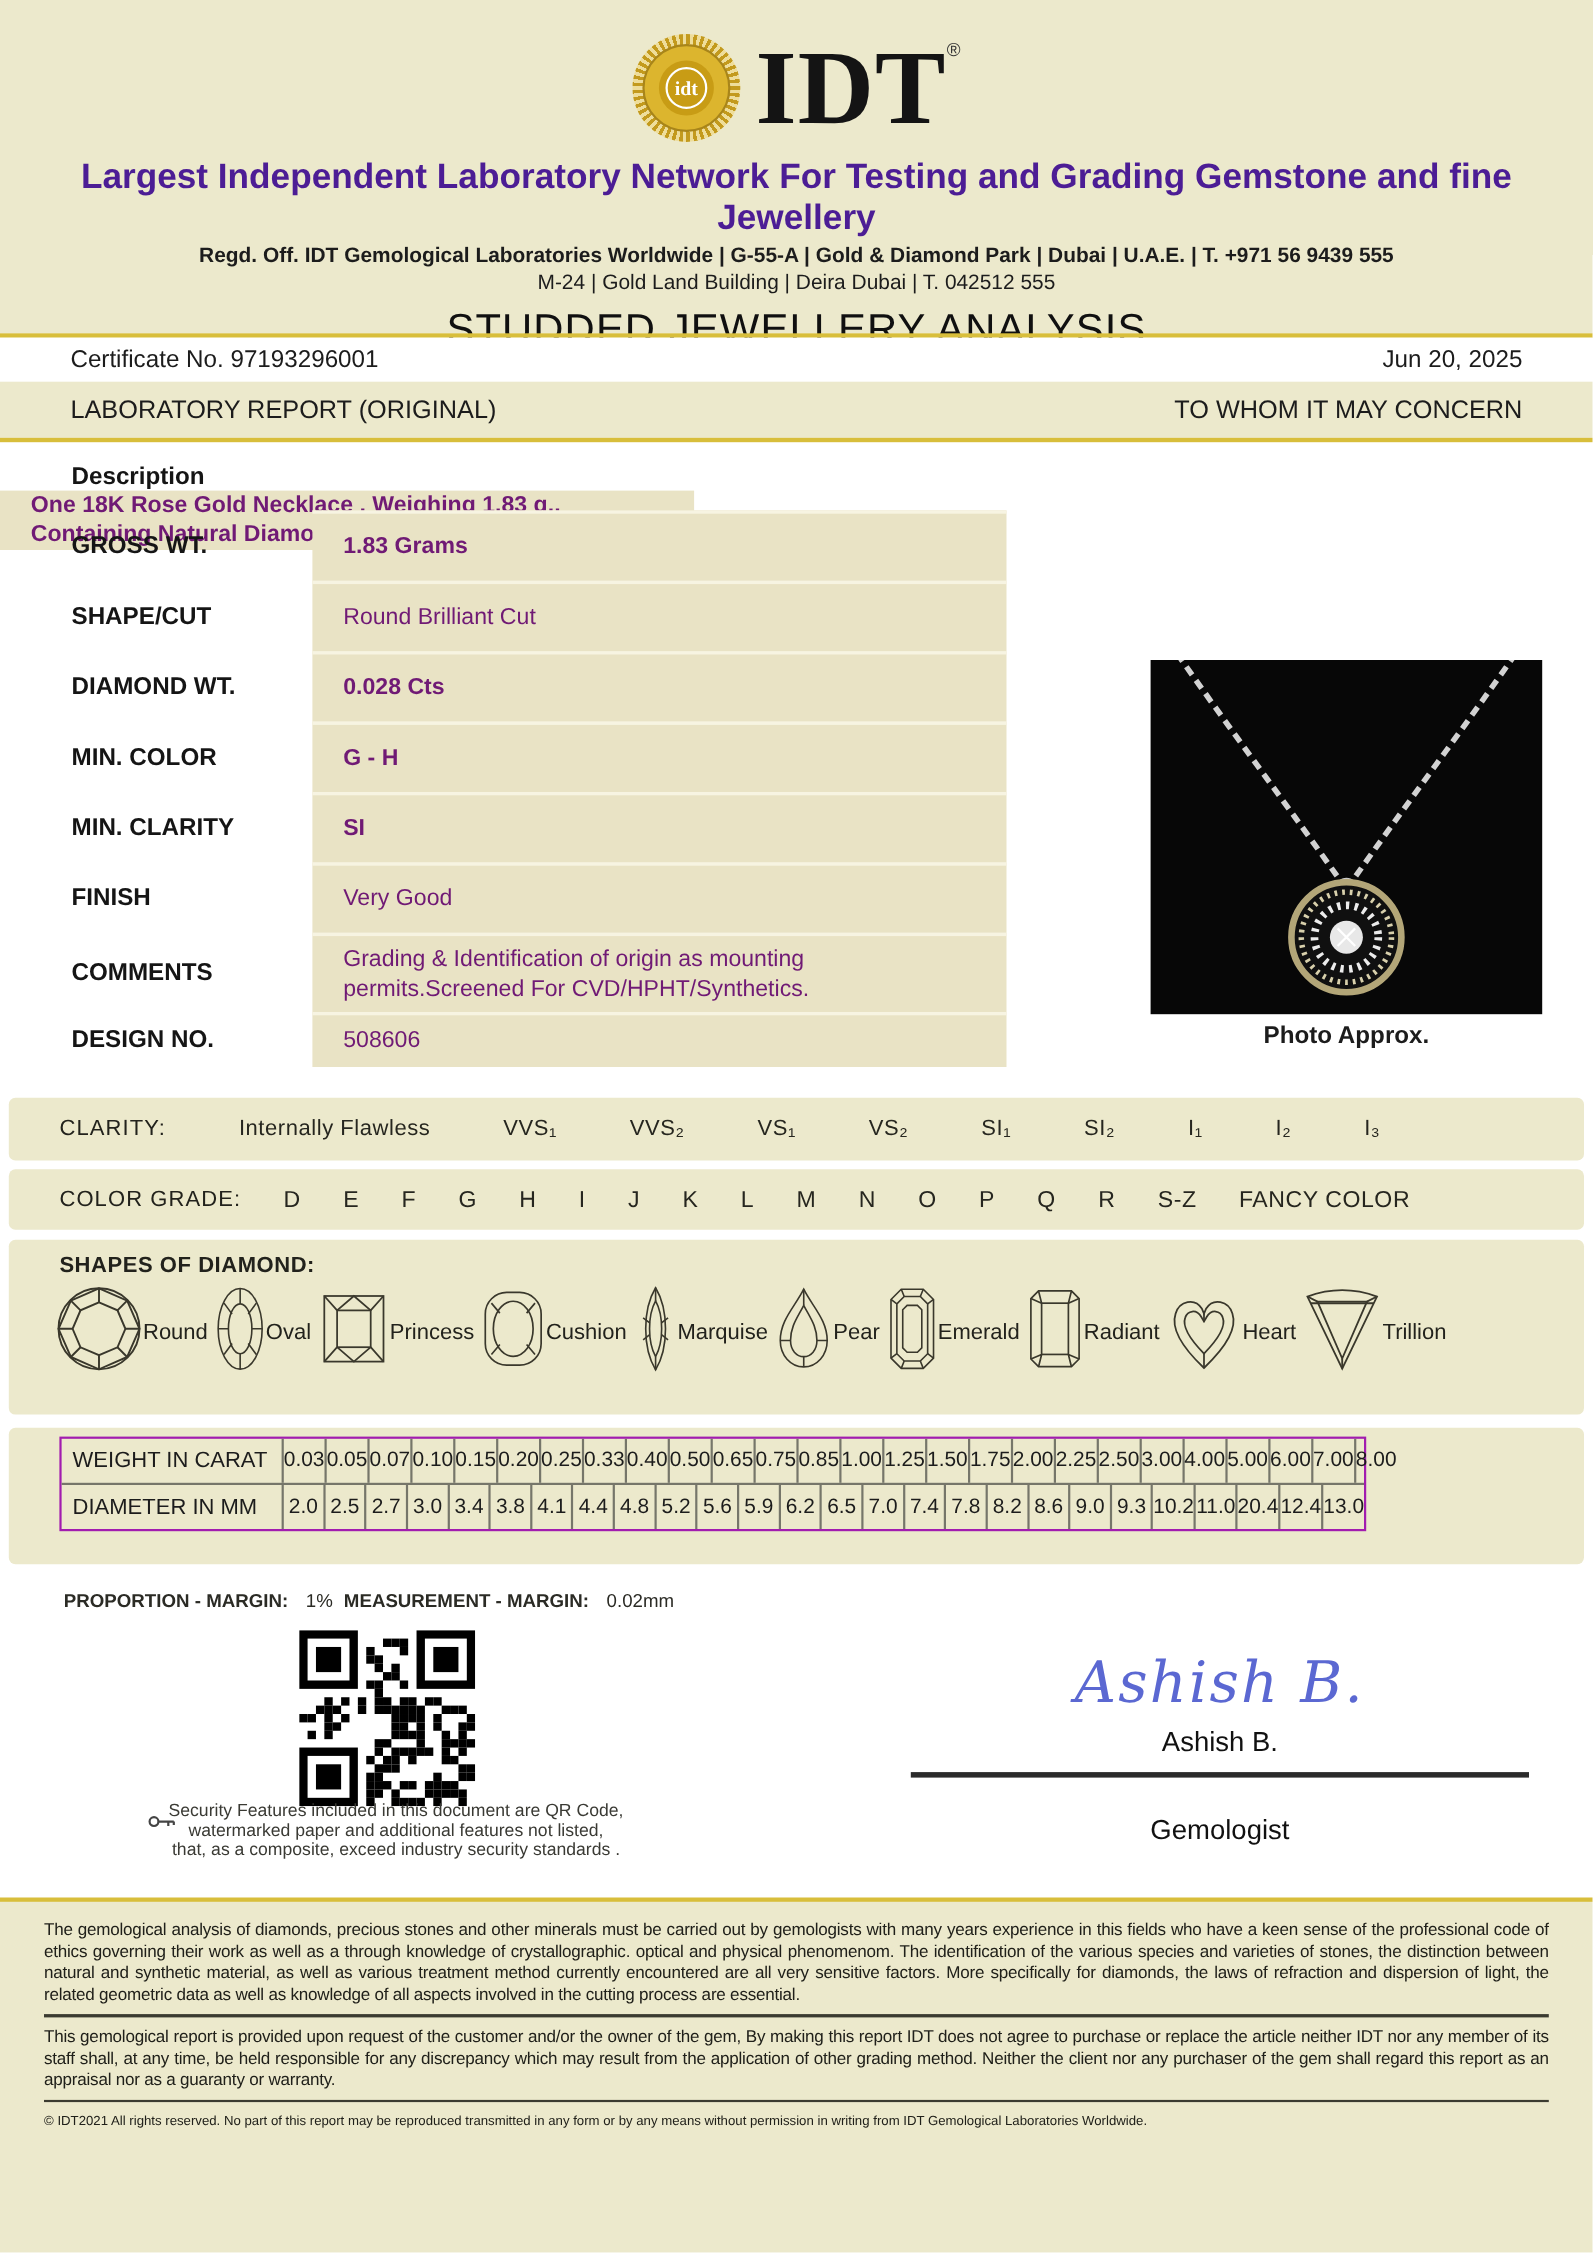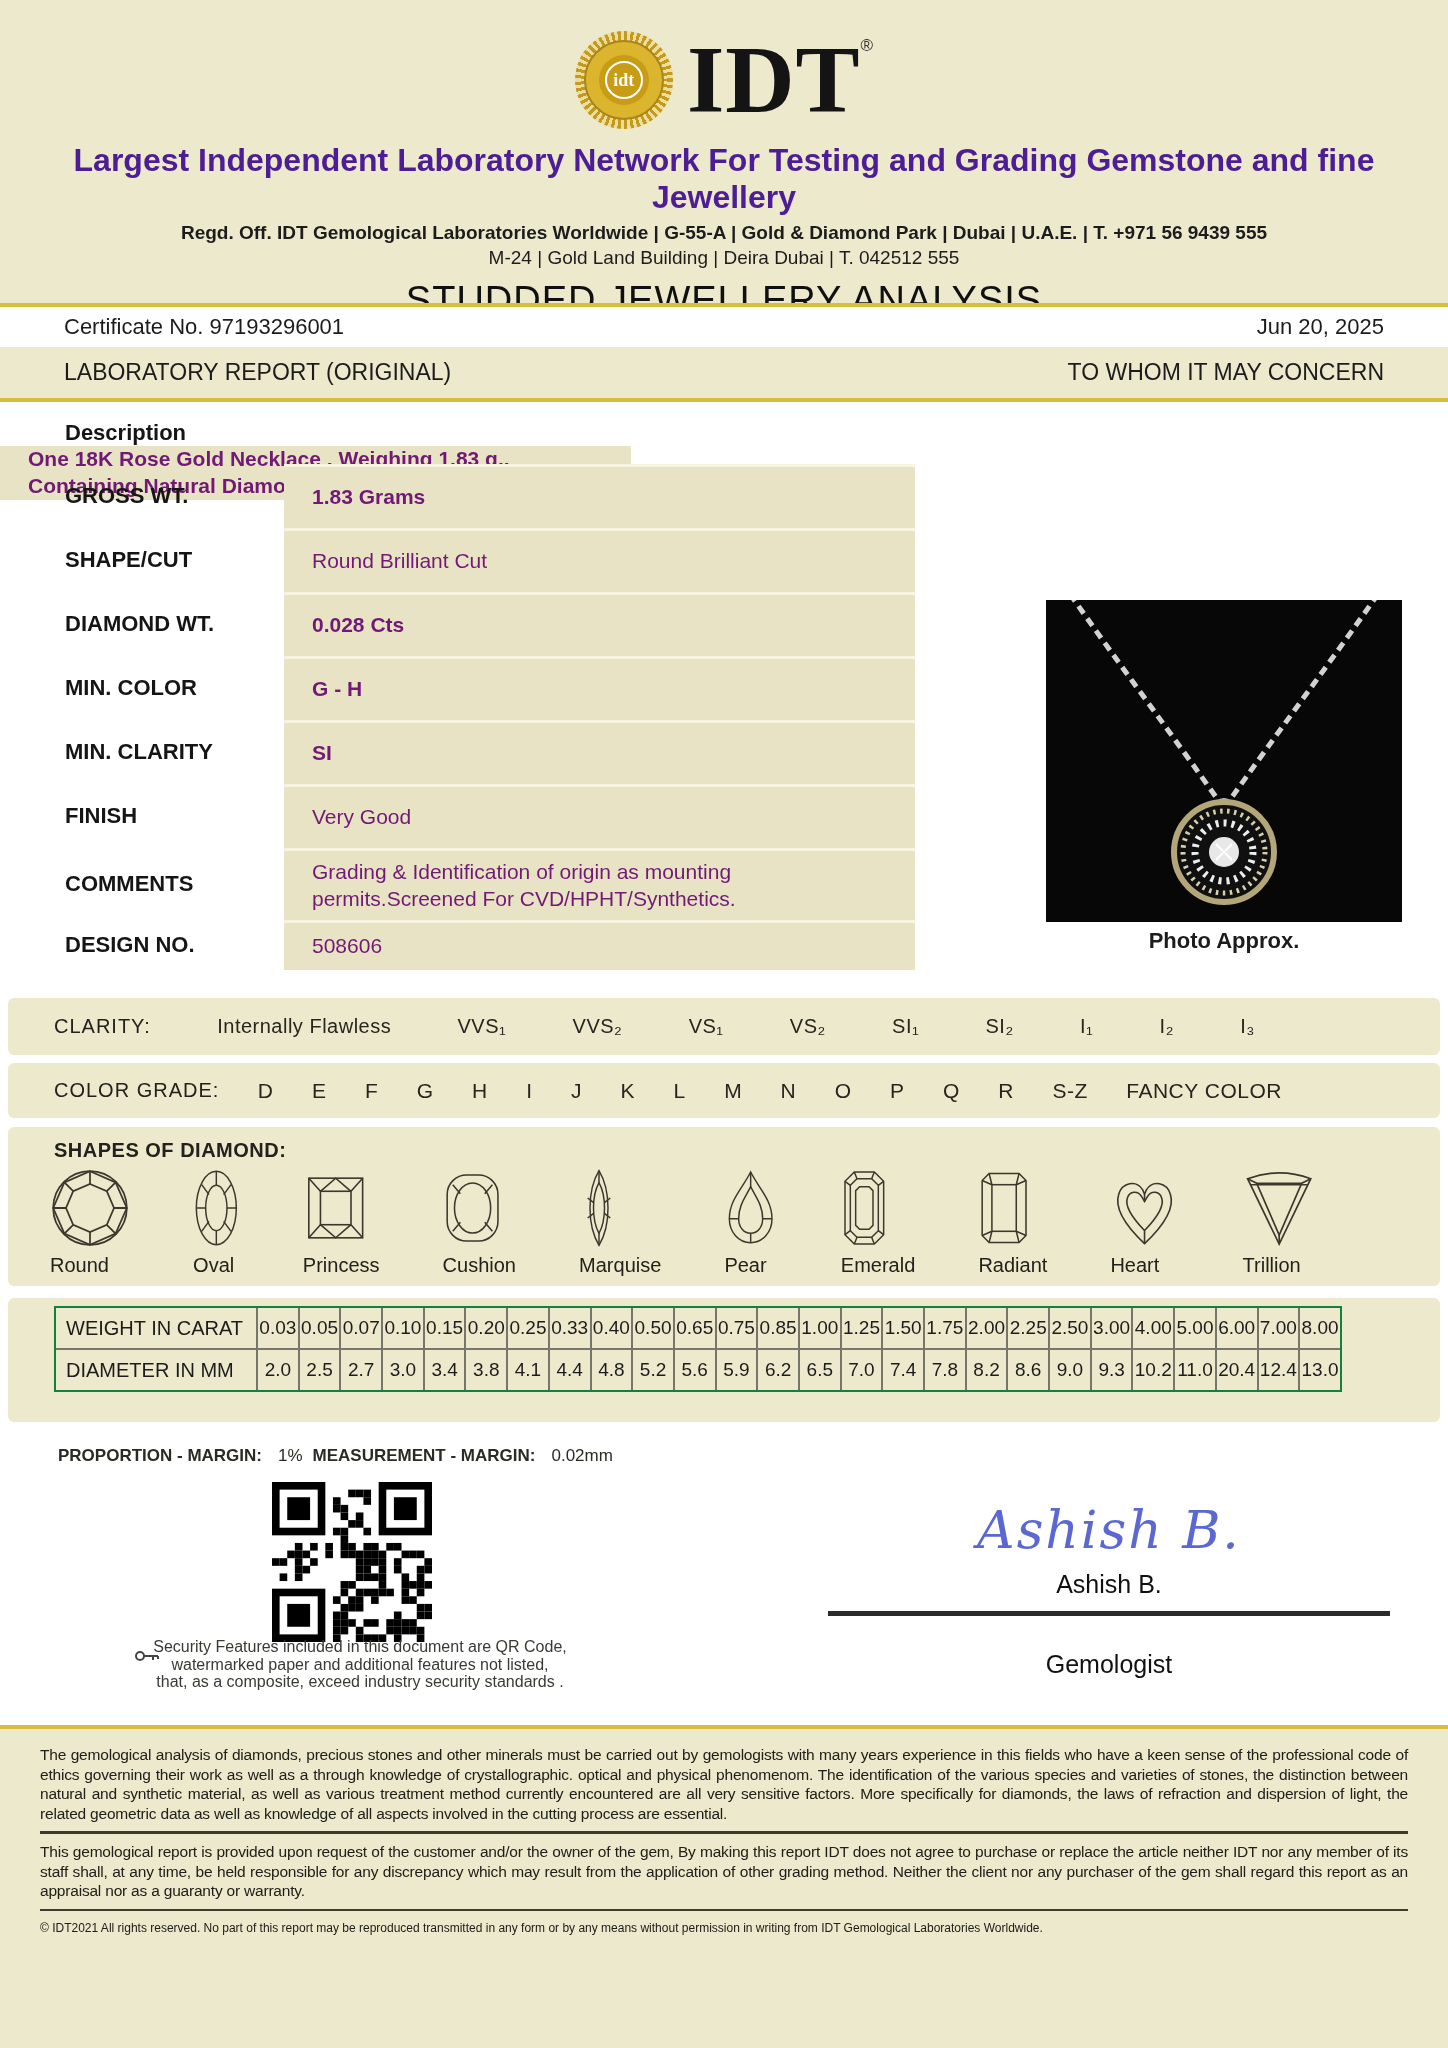--- a/index.html
+++ b/index.html
@@ -57,28 +57,28 @@
   #color-band   { top:1063px; height:55px; display:flex; align-items:center; justify-content:space-between;
                   padding:0 158px 0 46px; }
   .scale-label { font-size:20px; letter-spacing:1px; color:#22221c; }
   .scale-item  { font-size:20px; letter-spacing:0.5px; color:#26261f; }
   #color-band .scale-item { font-size:21px; }
 
   
   #shapes-band { top:1127px; height:159px; }
   .shapes-head { padding:12px 0 0 46px; font-size:20px; font-weight:bold; letter-spacing:0.5px; color:#22221c; }
   .shapes-row { display:flex; justify-content:space-between; align-items:flex-end; padding:6px 125px 0 42px; }
-  .shape { display:flex; flex-direction:column; align-items:flex-start; }
+  .shape { display:flex; flex-direction:row; align-items:center; }
   .shape svg { height:80px; display:block; }
   .shape-label { font-size:20px; margin-top:6px; color:#22221c; }
 
   
   #weight-band { top:1298px; height:124px; }
   .wtitle { padding:10px 0 0 46px; font-size:21px; font-weight:bold; letter-spacing:0.3px; color:#20201a; }
-  .wtable { margin:8px 0 0 46px; width:1288px; border:2px solid #15803d; box-sizing:border-box; background:#ece9cc; }
+  .wtable { margin:8px 0 0 46px; width:1188px; border:2px solid #a21caf; box-sizing:border-box; background:#ece9cc; }
   .wrow { display:flex; height:40px; }
   .wrow + .wrow { border-top:2px solid #76766a; }
   .wlabel { width:200px; flex:none; display:flex; align-items:center; padding-left:10px; box-sizing:border-box; font-size:20px; }
   .wcell { flex:1; display:flex; align-items:center; justify-content:center; font-size:19px; border-left:2px solid #76766a; }
 
   
   #margins-line { position:absolute; top:1446px; left:58px; font-size:17px; color:#2b2b25; display:flex; align-items:baseline; }
   .mlabel { font-weight:bold; }
   .mgap-l { margin-right:16px; } .mgap-s { margin-right:10px; }
 

